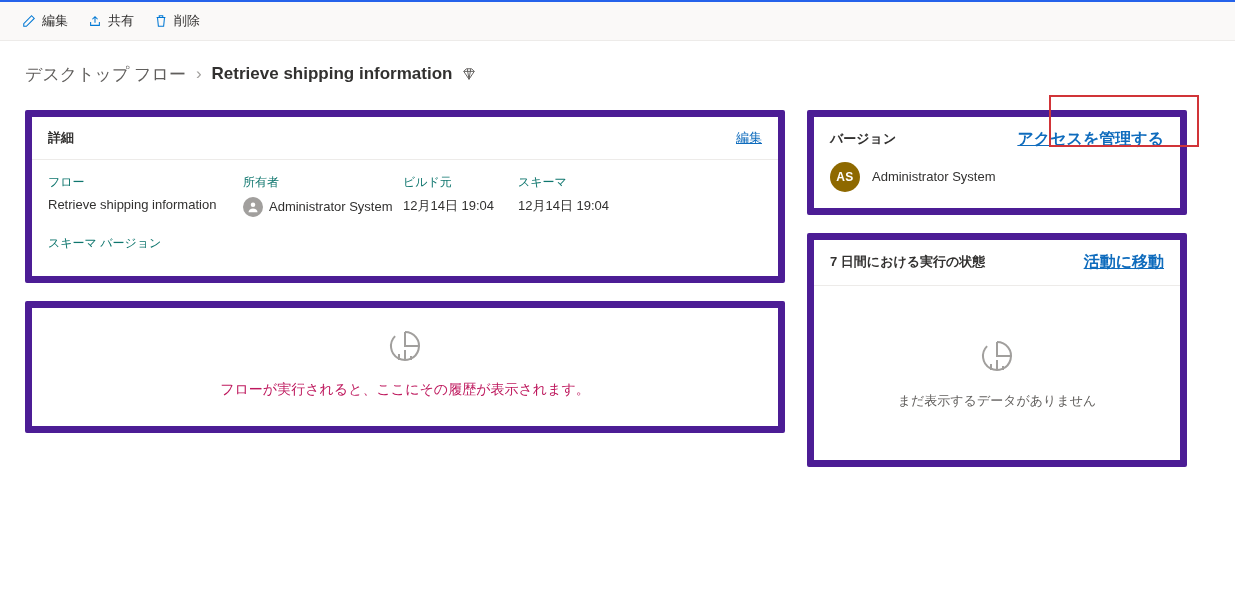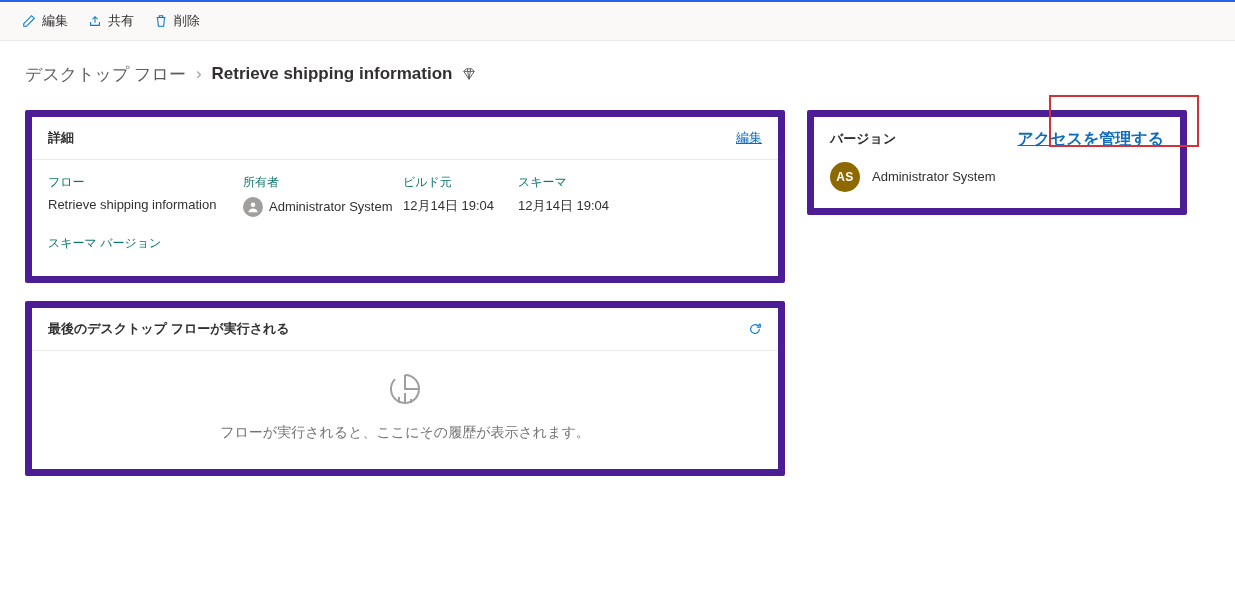--- a/index.html
+++ b/index.html
@@ -91,21 +91,21 @@
     display: grid;
     grid-template-columns: 210px 200px;
     margin-top: 18px;
   }
   .info-icon {
     width: 14px; height: 14px; border: 1px solid #605e5c; border-radius: 50%;
     display: inline-flex; align-items: center; justify-content: center;
     font-size: 9px; color: #605e5c; line-height: 1;
   }
   .runs-card { margin-top: 18px; }
-  .runs-body { text-align: center; padding: 18px 16px 26px; color: #737373; }
+  .runs-body { text-align: center; padding: 18px 16px 26px; color: #be185d; }
   .chart-icon-big { margin: 0 auto 12px; width: 40px; height: 40px; color: #a19f9d; }
   .chart-icon-big svg { width: 40px; height: 40px; }
   .refresh-icon { color: #0078d4; cursor: pointer; }
   .share-card .card-header { border-bottom: none; }
   .share-list { padding: 0 16px 16px; }
   .share-item { display: flex; align-items: center; gap: 12px; }
   .avatar-lg {
     width: 30px; height: 30px; border-radius: 50%;
     background: #8e6900; color: #fff; font-weight: 600; font-size: 12px;
     display: flex; align-items: center; justify-content: center;
@@ -201,28 +201,20 @@
           </div>
           <div class="details-row2">
             <div>
               <div class="field-label">スキーマ バージョン</div>
             </div>
           </div>
         </div>
       </div>
 
       <div class="card runs-card">
-        <div class="card-header">
-          <span>最後のデスクトップ フローが実行される</span>
-          <span class="icon refresh-icon">
-            <svg viewBox="0 0 16 16" fill="none" stroke="currentColor" stroke-width="1.3">
-                <path d="M13 8a5 5 0 1 1-1.5-3.5L14 2M14 2v4h-4"></path>
-              </svg>
-          </span>
-        </div>
         <div class="runs-body">
           <div class="chart-icon-big">
             <svg viewBox="0 0 40 40" fill="none" stroke="currentColor" stroke-width="2">
               <path d="M20 6a14 14 0 1 1-9.9 4.1"></path>
               <path d="M20 6v14h14"></path>
               <path d="M14 34v-6M20 34v-10M26 34v-4"></path>
             </svg>
           </div>
           <div class="runs-desc">フローが実行されると、ここにその履歴が表示されます。</div>
         </div>
@@ -239,15 +231,31 @@
           <span class="link-plain">アクセスを管理する</span>
         </div>
         <div class="share-list">
           <div class="share-item">
             <div class="avatar-lg">AS</div>
             <span>Administrator System</span>
           </div>
         </div>
       </div>
 
+      <div class="card status-card">
+        <div class="card-header">
+          <span>7 日間における実行の状態</span>
+          <span class="link-plain">活動に移動</span>
+        </div>
+        <div class="card-body">
+          <div class="chart-icon-big" style="margin-bottom:16px;">
+            <svg viewBox="0 0 40 40" fill="none" stroke="currentColor" stroke-width="2">
+              <path d="M20 6a14 14 0 1 1-9.9 4.1"></path>
+              <path d="M20 6v14h14"></path>
+              <path d="M14 34v-6M20 34v-10M26 34v-4"></path>
+            </svg>
+          </div>
+          <div>まだ表示するデータがありません</div>
+        </div>
+      </div>
     </div>
   </div>
 </div>
 
 </body></html>

